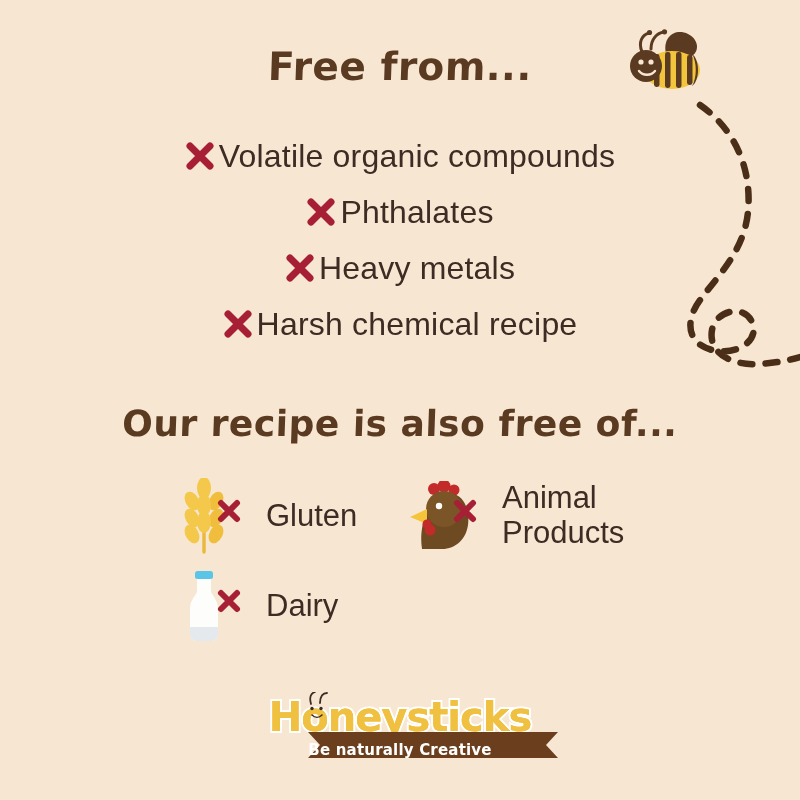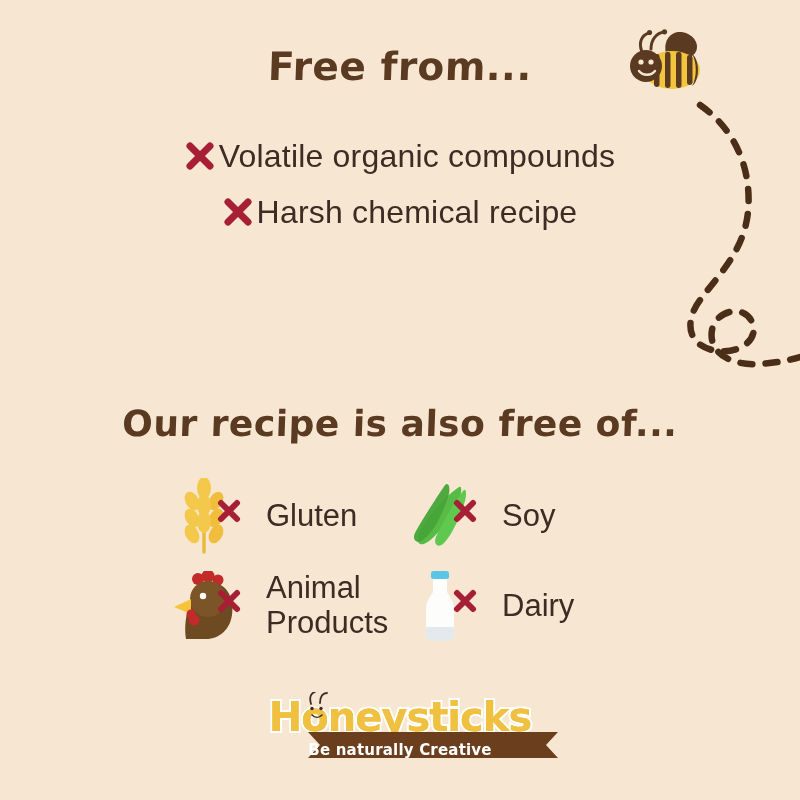--- a/index.html
+++ b/index.html
@@ -173,21 +173,33 @@
 
 <div id="free-from-list">
 
   <div class="ff-row">
     <svg class="xmark" width="30" height="30" viewBox="0 0 30 30" xmlns="http://www.w3.org/2000/svg">
       <path d="M5,5 L25,25 M25,5 L5,25" stroke="#A61F34" stroke-width="7" stroke-linecap="round"></path>
     </svg>
     <span class="ff-label">Volatile organic compounds</span>
   </div>
 
-
+  <div class="ff-row">
+    <svg class="xmark" width="30" height="30" viewBox="0 0 30 30" xmlns="http://www.w3.org/2000/svg">
+      <path d="M5,5 L25,25 M25,5 L5,25" stroke="#A61F34" stroke-width="7" stroke-linecap="round"></path>
+    </svg>
+    <span class="ff-label">Phthalates</span>
+  </div>
+
+  <div class="ff-row">
+    <svg class="xmark" width="30" height="30" viewBox="0 0 30 30" xmlns="http://www.w3.org/2000/svg">
+      <path d="M5,5 L25,25 M25,5 L5,25" stroke="#A61F34" stroke-width="7" stroke-linecap="round"></path>
+    </svg>
+    <span class="ff-label">Heavy metals</span>
+  </div>
 
   <div class="ff-row">
     <svg class="xmark" width="30" height="30" viewBox="0 0 30 30" xmlns="http://www.w3.org/2000/svg">
       <path d="M5,5 L25,25 M25,5 L5,25" stroke="#A61F34" stroke-width="7" stroke-linecap="round"></path>
     </svg>
     <span class="ff-label">Harsh chemical recipe</span>
   </div>
 
 </div>
 
@@ -209,33 +221,20 @@
         <ellipse cx="15" cy="56" rx="6.5" ry="10" fill="#F4C84A" transform="rotate(-28 15 56)"></ellipse>
         <ellipse cx="39" cy="56" rx="6.5" ry="10" fill="#F0BE3C" transform="rotate(28 39 56)"></ellipse>
       </svg>
       <svg class="af-icon-x" width="26" height="26" viewBox="0 0 26 26" xmlns="http://www.w3.org/2000/svg">
         <path d="M5,5 L21,21 M21,5 L5,21" stroke="#A61F34" stroke-width="6" stroke-linecap="round"></path>
       </svg>
     </div>
     <span class="af-label">Gluten</span>
   </div>
 
-  <div class="af-cell">
-    <div class="af-icon-wrap">
-      <svg width="66" height="70" viewBox="0 0 66 70" xmlns="http://www.w3.org/2000/svg">
-        <path d="M52,6 C40,14 22,32 12,52 C8,60 12,66 19,62 C30,56 44,36 52,18 C55,11 55,4 52,6 Z" fill="#57BB46"></path>
-        <path d="M38,4 C30,16 18,34 9,50 C4,58 9,64 16,59 C27,51 36,32 41,16 C44,8 42,0 38,4 Z" fill="#46A538" opacity="0.95"></path>
-        <path d="M56,10 C48,20 36,40 29,56 C26,63 31,68 37,62 C45,54 54,34 58,20 C60,12 59,6 56,10 Z" fill="#5FC84E"></path>
-      </svg>
-      <svg class="af-icon-x" width="26" height="26" viewBox="0 0 26 26" xmlns="http://www.w3.org/2000/svg">
-        <path d="M5,5 L21,21 M21,5 L5,21" stroke="#A61F34" stroke-width="6" stroke-linecap="round"></path>
-      </svg>
-    </div>
-    <span class="af-label">Soy</span>
-  </div>
 
   <div class="af-cell">
     <div class="af-icon-wrap">
       <svg width="68" height="70" viewBox="0 0 68 70" xmlns="http://www.w3.org/2000/svg">
 
         <g fill="#C32A2A">
           <circle cx="28" cy="8" r="6"></circle>
           <circle cx="38" cy="5" r="6.5"></circle>
           <circle cx="48" cy="9" r="5.5"></circle>
         </g>

